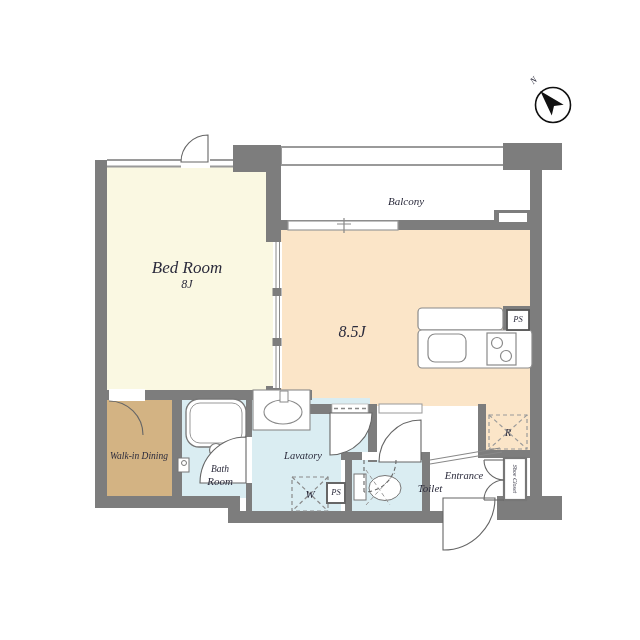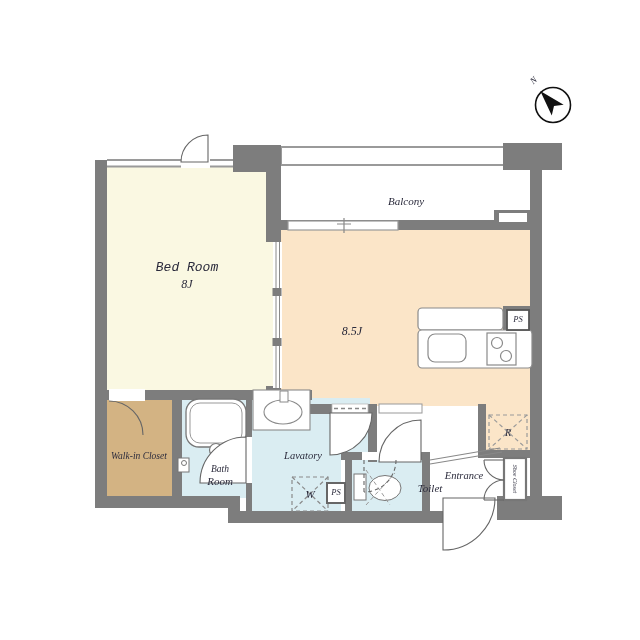--- a/index.html
+++ b/index.html
@@ -171,28 +171,28 @@
     </g>
 
     <g>
       <circle cx="553" cy="105" r="17.5" fill="#ffffff" stroke="#111111" stroke-width="1.6"></circle>
       <g transform="rotate(-42 553 105)">
         <polygon points="553,86 561,112 553,106.5 545,112" fill="#111111"></polygon>
       </g>
     </g>
   </svg>
 
-  <div class="lbl" style="left:187px;top:268px;font-size:13px;font-family:Liberation Mono, monospace;">Bed Room</div>
+  <div class="lbl" style="left:187px;top:268px;font-size:17px;">Bed Room</div>
   <div class="lbl" style="left:187px;top:285px;font-size:12px;">8J</div>
 
-  <div class="lbl" style="left:352px;top:332px;font-size:12px;text-align:right;">8.5J</div>
+  <div class="lbl" style="left:352px;top:332px;font-size:16px;text-align:right;">8.5J</div>
 
   <div class="lbl" style="left:406px;top:201px;font-size:11px;">Balcony</div>
 
-  <div class="lbl" style="left:139px;top:456px;font-size:9.5px;">Walk-in Closet</div>
+  <div class="lbl" style="left:139px;top:456px;font-size:9.5px;">Walk-in Dining</div>
 
   <div class="lbl" style="left:220px;top:469px;font-size:9.5px;">Bath</div>
   <div class="lbl" style="left:220px;top:481px;font-size:11px;">Room</div>
 
   <div class="lbl" style="left:303px;top:456px;font-size:10.5px;">Lavatory</div>
 
   <div class="lbl" style="left:410px;top:488px;font-size:11px;margin-left:20px;">Toilet</div>
 
   <div class="lbl" style="left:464px;top:476px;font-size:10.5px;">Entrance</div>
 

